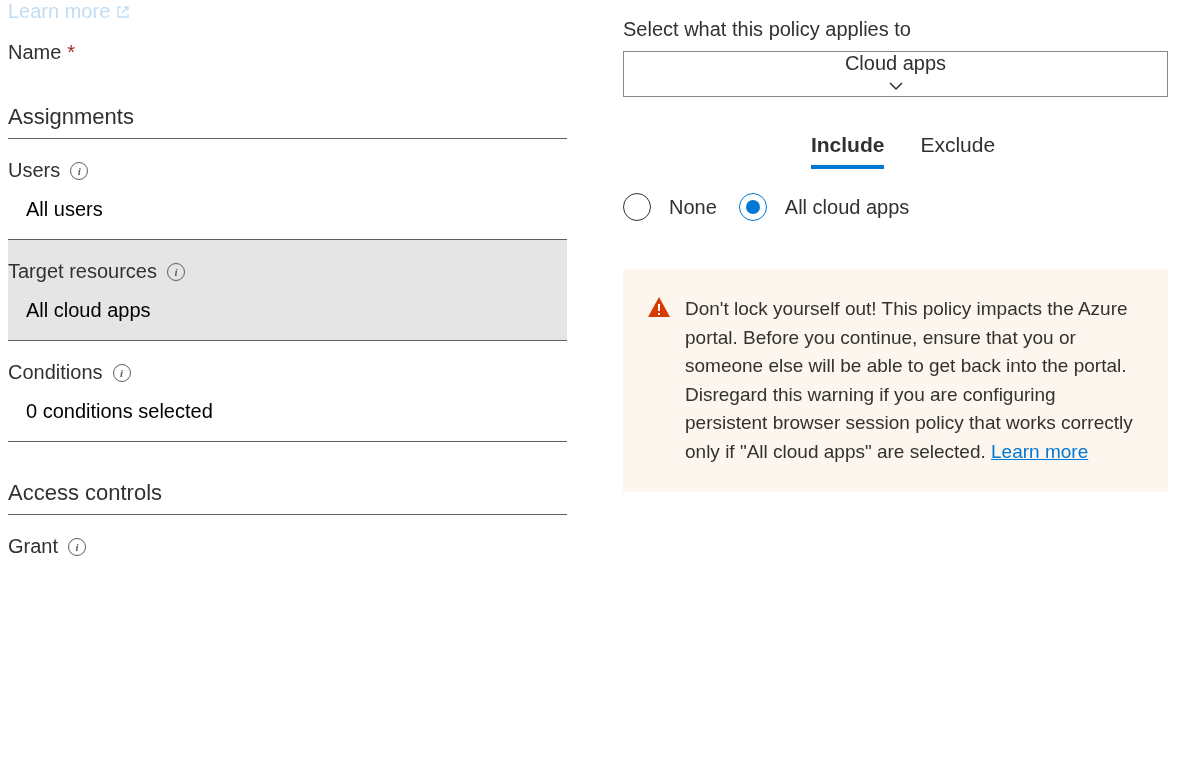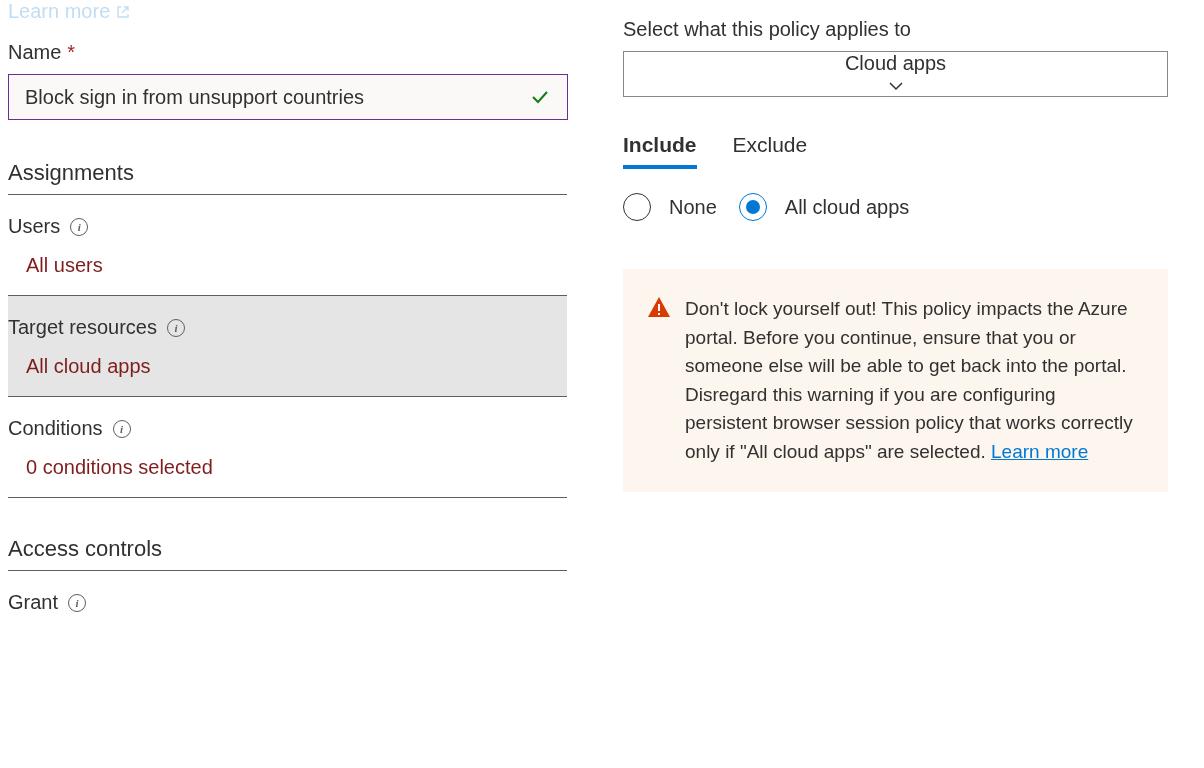--- a/index.html
+++ b/index.html
@@ -59,21 +59,21 @@
       border-bottom: 1px solid #605e5c;
     }
     .sub-row {
       display: flex;
       align-items: center;
       gap: 10px;
       font-size: 20px;
       padding: 20px 0 0 0;
     }
     .sub-link {
-      color: #7f1d1d;
+      color: #000000;
       font-size: 20px;
       padding: 16px 0 18px 18px;
       display: block;
       cursor: pointer;
     }
     .block {
       border-bottom: 1px solid #605e5c;
     }
     .block.selected {
       background: #e5e5e5;
@@ -106,20 +106,21 @@
       padding: 0 16px;
       font-size: 20px;
       cursor: pointer;
       flex-direction: column;
     }
     .tabs {
       display: flex;
       gap: 36px;
       margin-top: 36px;
       border-bottom: none;
+      justify-content: center;
     }
     .tab {
       font-size: 21px;
       padding-bottom: 8px;
       cursor: pointer;
       color: #323130;
     }
     .tab.active {
       font-weight: 600;
       border-bottom: 4px solid #0078d4;
@@ -188,28 +189,20 @@
       <span class="external">
         <svg width="14" height="14" viewBox="0 0 14 14">
             <path d="M5 2H2v10h10V9M8 2h4v4M12 2L6 8" stroke="#0078d4" stroke-width="1.3" fill="none"></path>
           </svg>
       </span>
     </div>
 
     <div class="field-label">
       <span>Name</span>
       <span class="required">*</span>
-    </div>
-    <div class="name-input">
-      <span>Block sign in from unsupport countries</span>
-      <span class="check">
-        <svg width="22" height="22" viewBox="0 0 22 22">
-            <path d="M4 11l5 5L18 6" stroke="#107c10" stroke-width="2" fill="none"></path>
-          </svg>
-      </span>
     </div>
 
     <div class="section-heading divider-after-name">
       <span>Assignments</span>
     </div>
 
     <div class="block">
       <div class="sub-row">
         <span>Users</span>
         <span class="info-circle">i</span>

